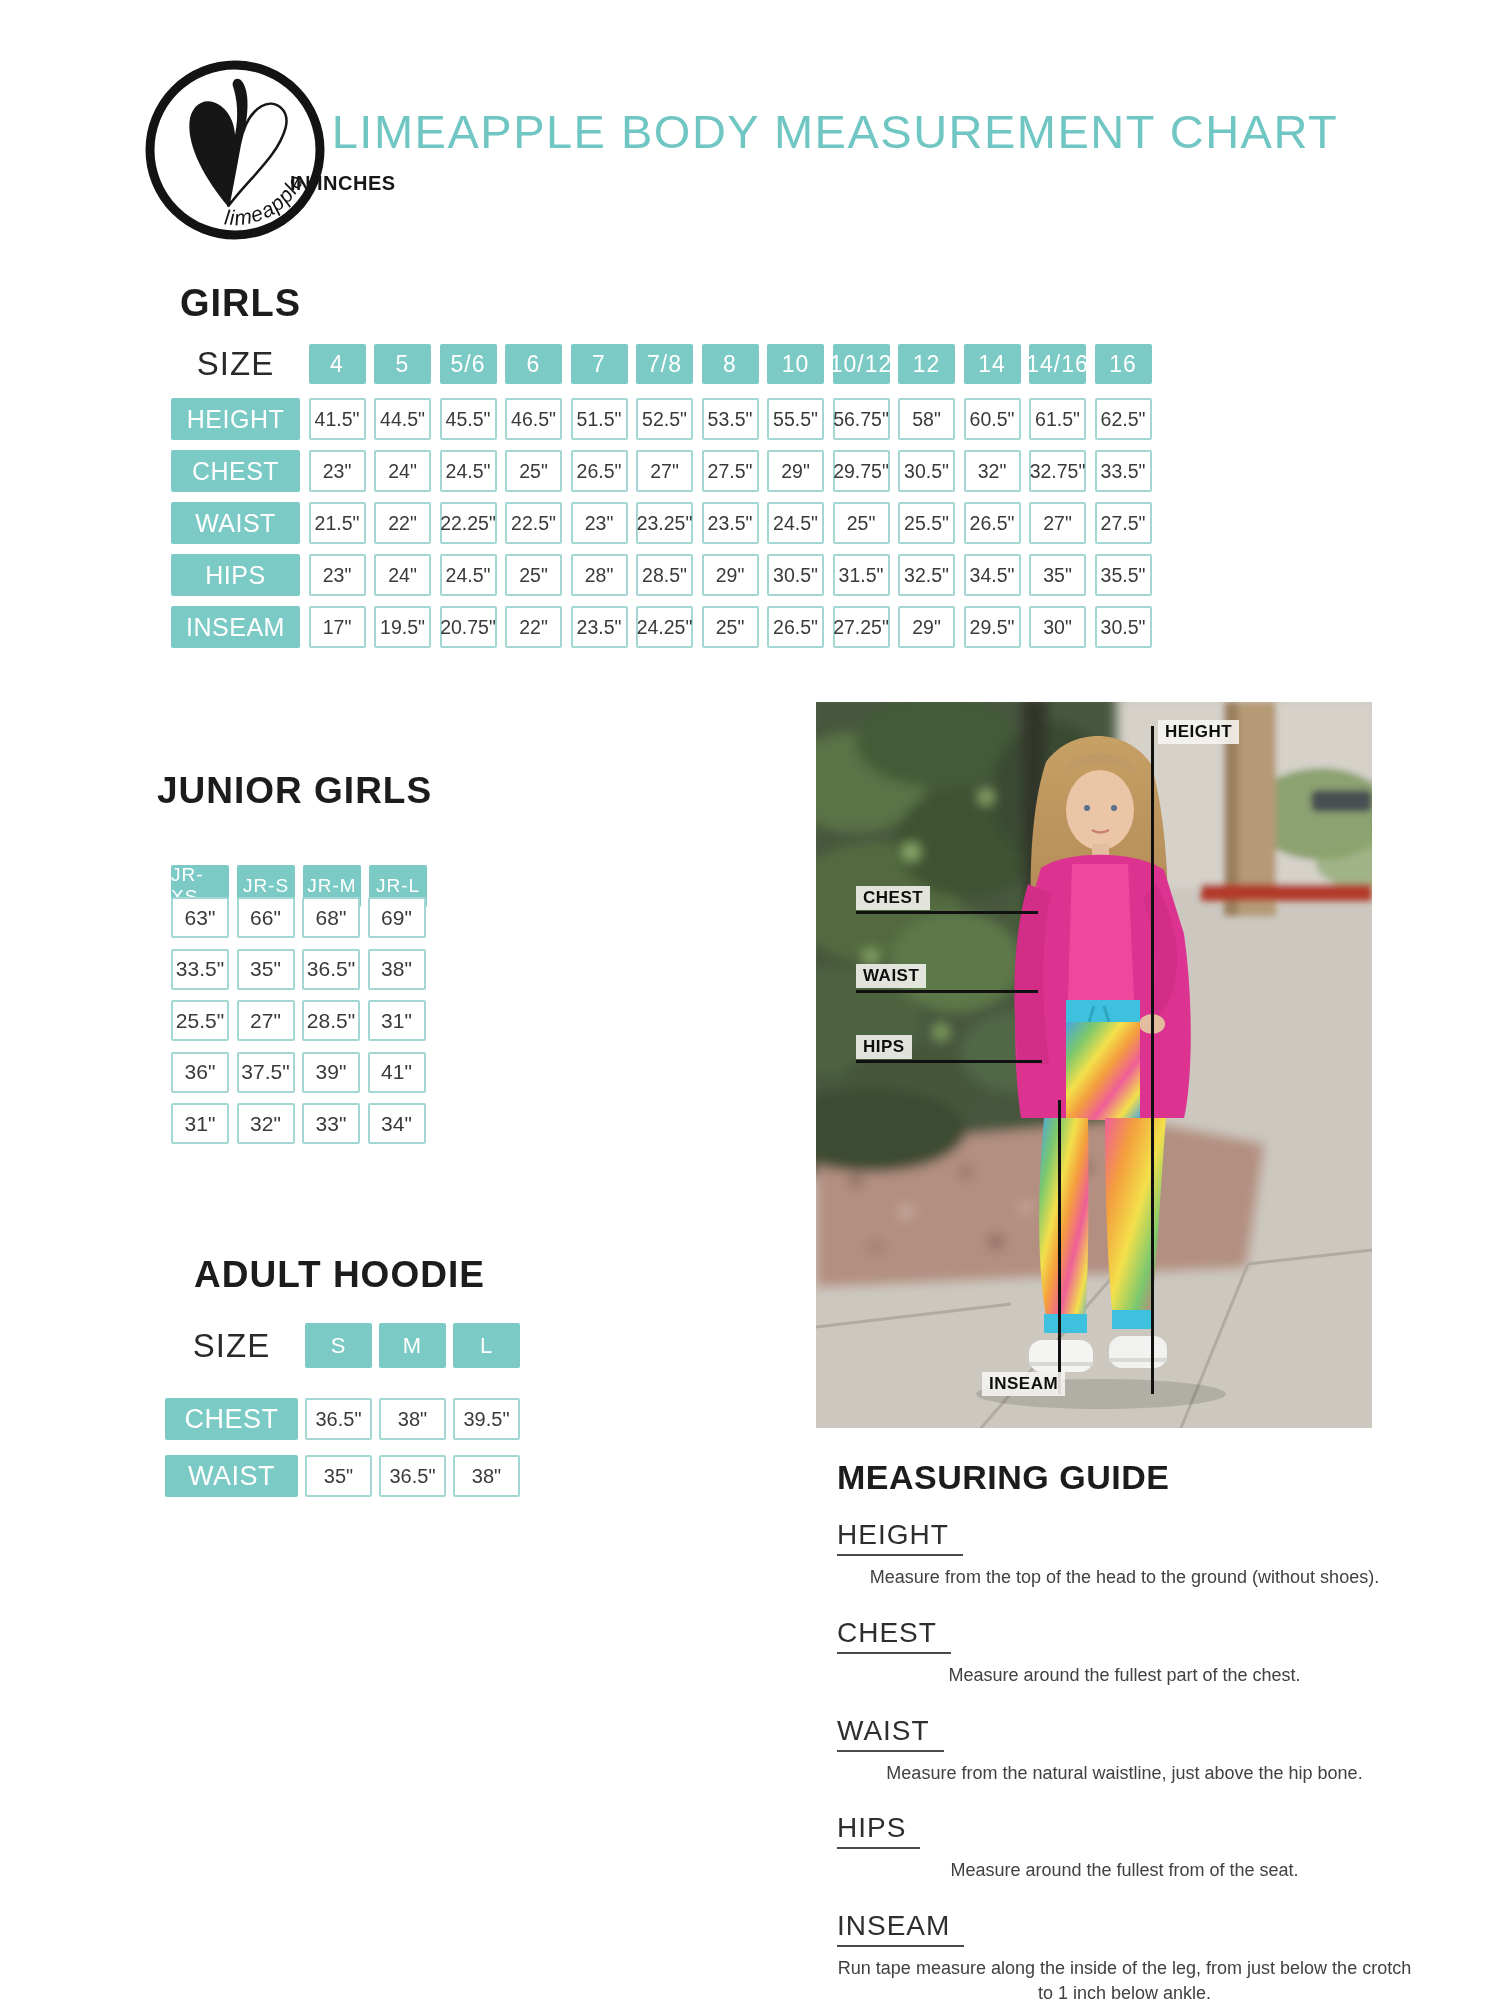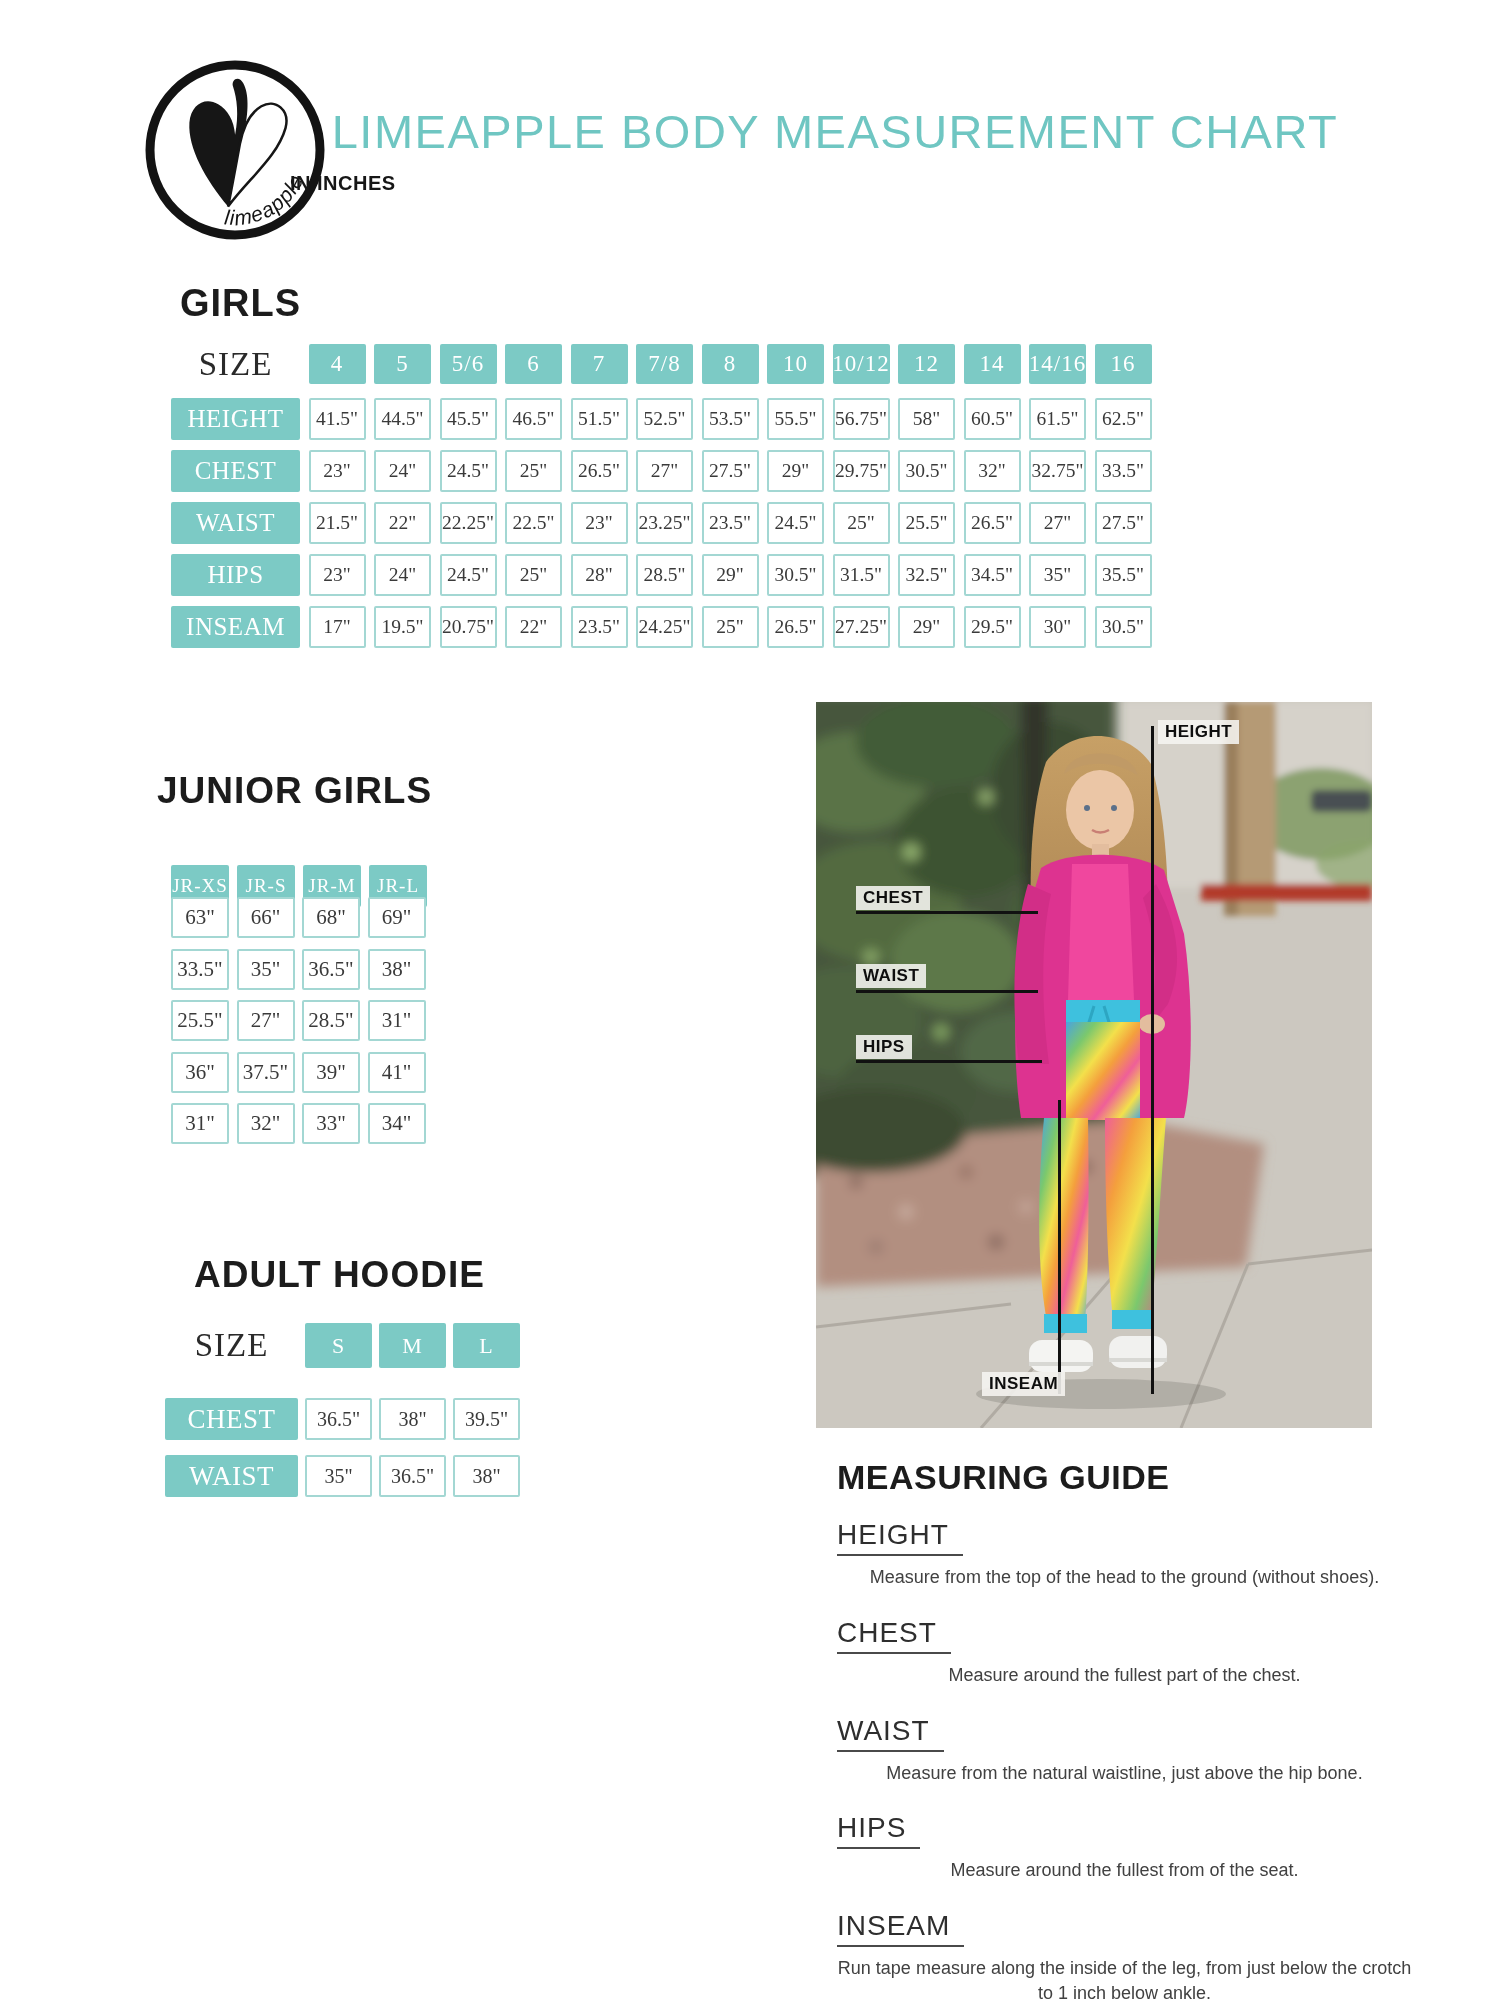--- a/index.html
+++ b/index.html
@@ -13,21 +13,21 @@
   .page-title{position:absolute;left:290px;top:104px;width:1090px;text-align:center;
               font-size:47px;font-weight:300;letter-spacing:1.5px;color:var(--title-teal,#6fc6c2);white-space:nowrap;}
   .page-subtitle{position:absolute;left:290px;top:172px;width:1090px;text-align:left;
               font-size:20px;font-weight:800;letter-spacing:.5px;color:#161616;}
   
   .sec-h{position:absolute;font-weight:800;color:#1c1c1c;letter-spacing:1px;white-space:nowrap;}
   #girls-h{left:180px;top:282px;font-size:38px;}
   #junior-h{left:157px;top:770px;font-size:37px;}
   #adult-h{left:178px;top:1254px;font-size:37px;margin-left:16px;}
   
-  .grid{position:absolute;display:grid;font-family:Liberation Serif, serif;}
+  .grid{position:absolute;display:grid;}
   .g-size{left:171px;top:344px;grid-template-columns:129px repeat(13,57px);column-gap:8.5px;grid-auto-rows:40px;}
   .g-data{left:171px;top:398px;grid-template-columns:129px repeat(13,57px);gap:10px 8.5px;grid-auto-rows:42px;}
   .j-head{left:171px;top:865px;grid-template-columns:repeat(4,58px);column-gap:8px;grid-auto-rows:42px;}
   .j-data{left:171px;top:897px;grid-template-columns:repeat(4,58px);gap:10.5px 7.5px;grid-auto-rows:41px;}
   .a-head{left:165px;top:1323px;grid-template-columns:133px repeat(3,67px);column-gap:7px;grid-auto-rows:45px;}
   .a-data{left:165px;top:1398px;grid-template-columns:133px repeat(3,67px);gap:15px 7px;grid-auto-rows:42px;}
   .tc,.vc,.lc,.size-label{display:flex;align-items:center;justify-content:center;box-sizing:border-box;border-radius:2px;}
   .tc{background:var(--accent-teal,#7ccac5);color:#fff;font-size:23px;font-weight:300;letter-spacing:1px;}
   .j-head .tc{font-size:19px;}
   .a-head .tc{font-size:22px;}

